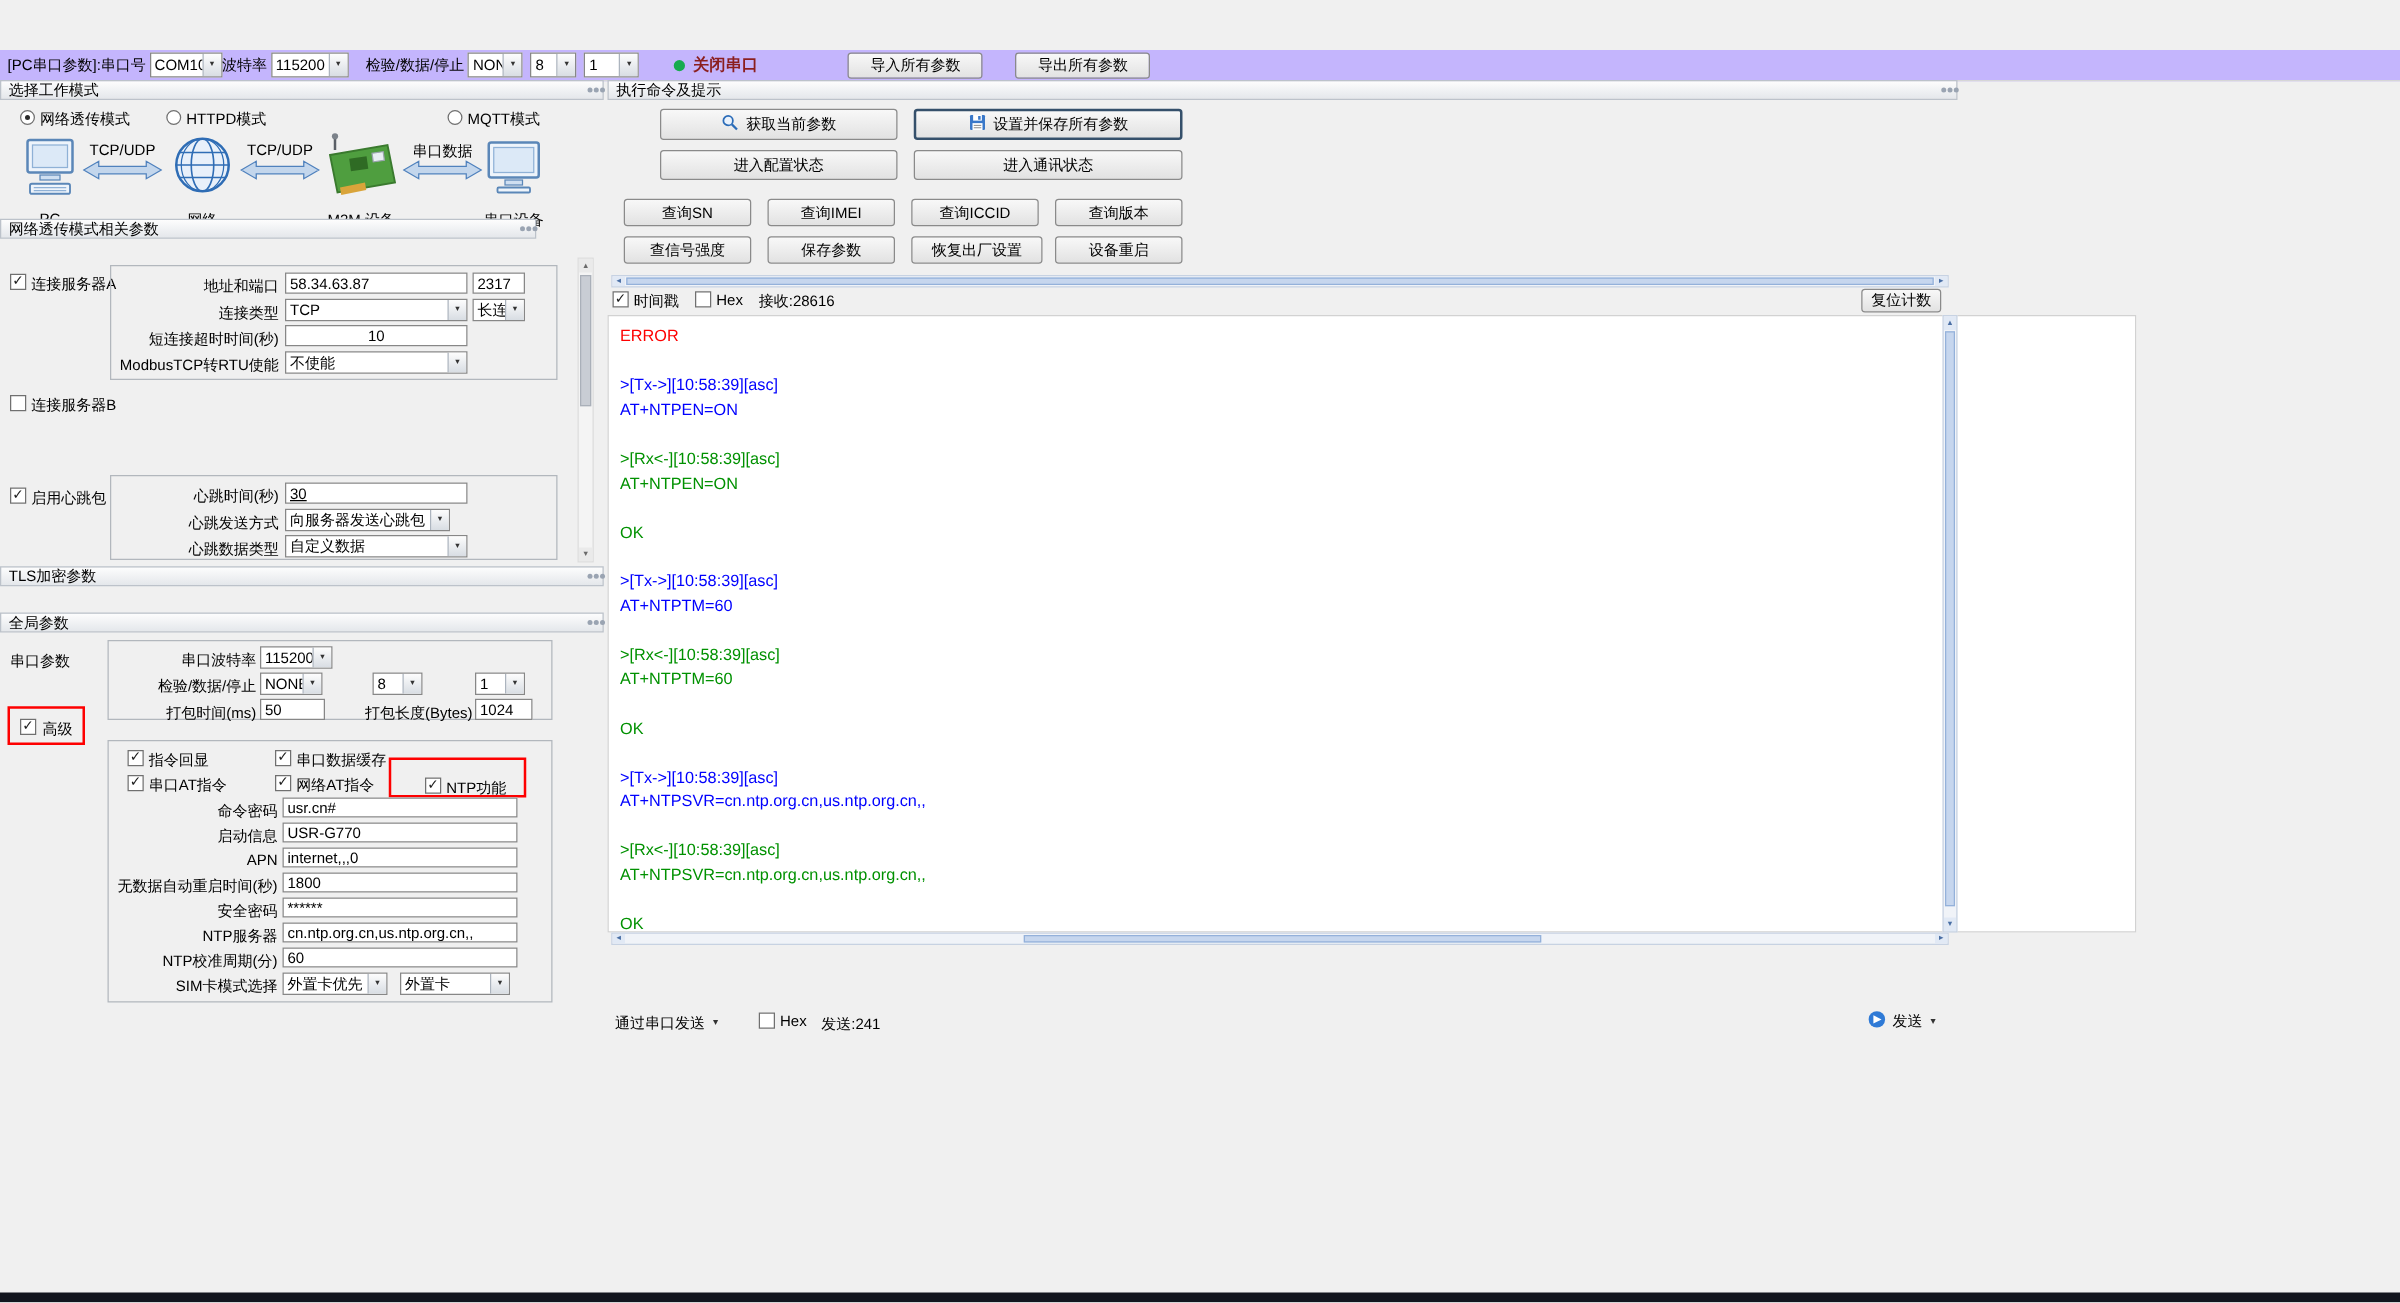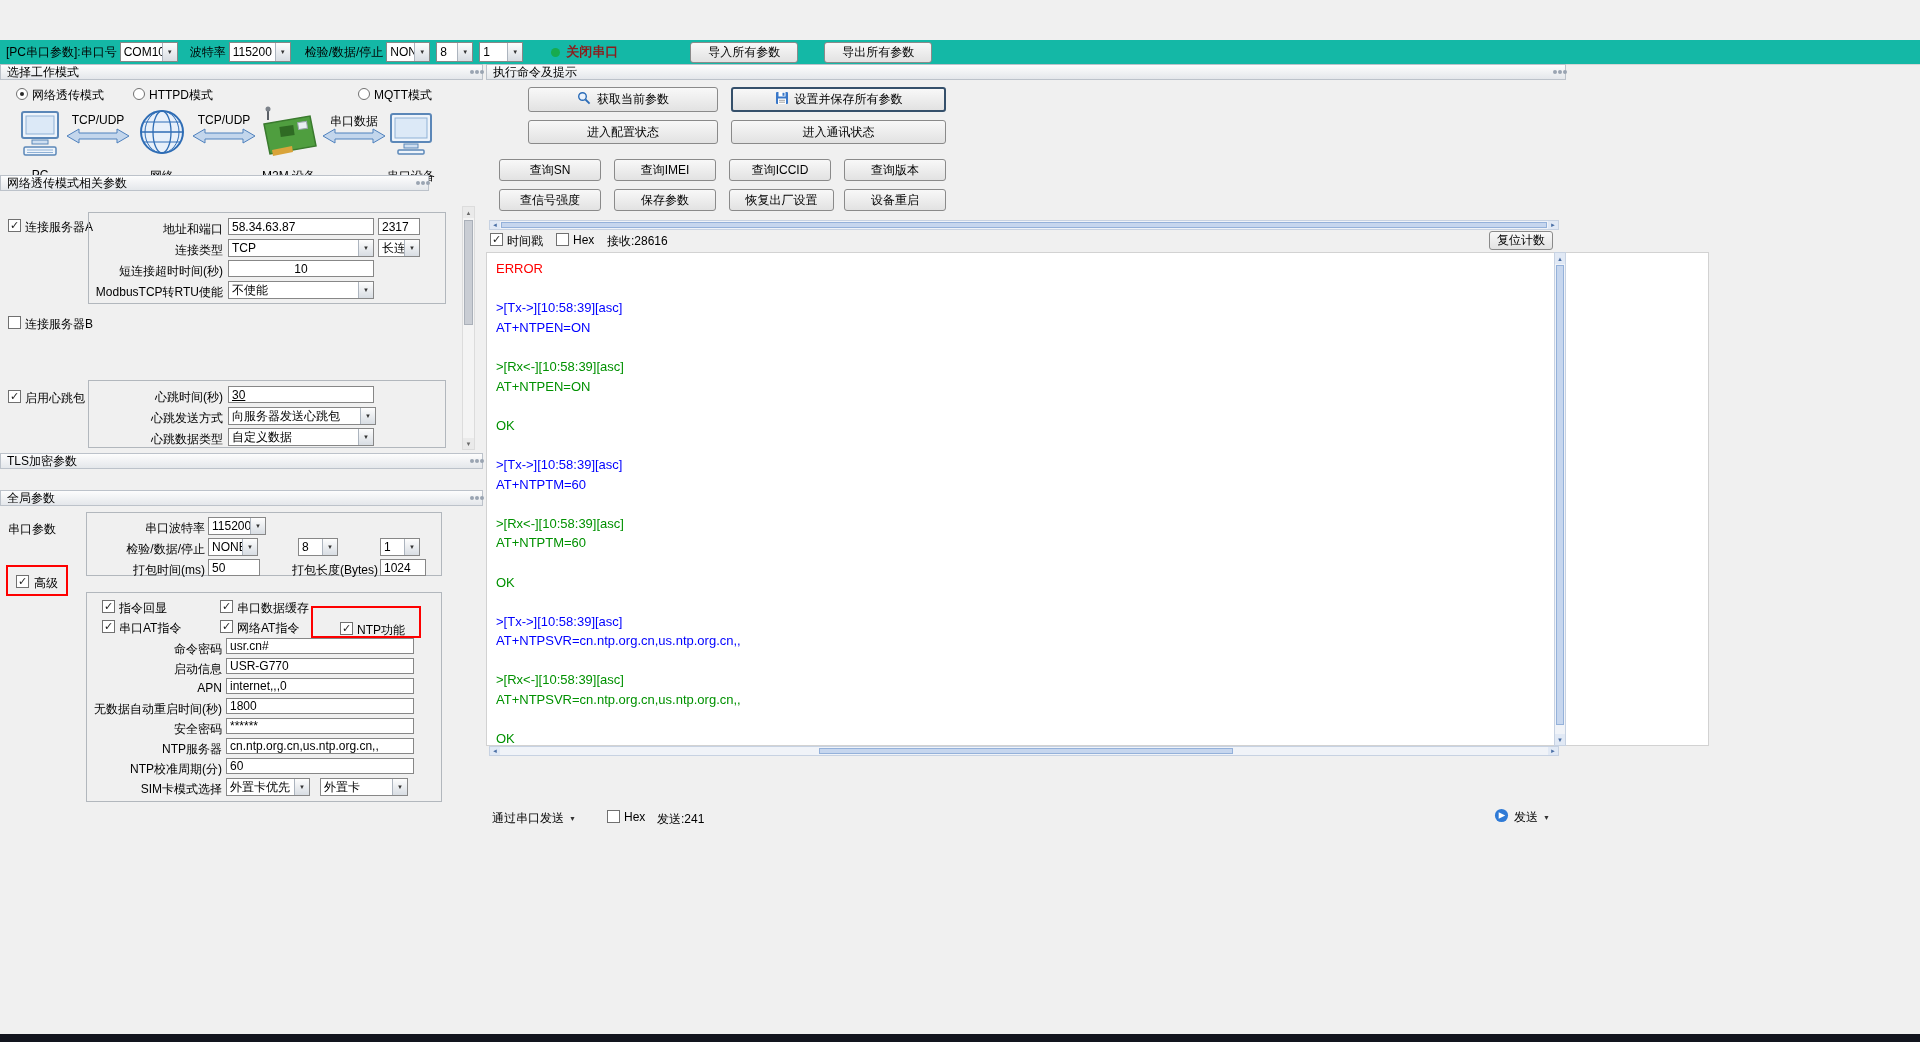--- a/index.html
+++ b/index.html
@@ -7,21 +7,21 @@
 #app{position:relative;width:1920px;height:1042px;background:#f0f0f0;font-family:"Liberation Sans","DejaVu Sans",sans-serif;font-size:12px;color:#000;overflow:hidden}
 .abs{position:absolute}
 
 .titlebar{position:absolute;left:0;top:0;width:100%;height:22px;background:#fff;display:flex;align-items:center}
 .app-icon{margin-left:7px;width:14px;height:14px;display:inline-flex}
 .title-text{color:#6f6f6f;font-size:12px;margin-left:7px}
 .win-controls{margin-left:auto;display:flex;height:100%}
 .win-btn{width:46px;height:100%;display:flex;align-items:center;justify-content:center;color:#333;font-size:12px;cursor:pointer}
 .menubar{position:absolute;left:0;top:22px;width:100%;height:18px;background:#fff;display:flex;align-items:center}
 .menu-item{padding:0 8px;height:100%;display:flex;align-items:center;cursor:pointer}
-.toolbar{position:absolute;left:0;top:40px;width:100%;height:25px;background:#14b8a6;border-bottom:1px solid #d6d6d6;display:flex;align-items:center}
+.toolbar{position:absolute;left:0;top:40px;width:100%;height:25px;background:#c4b5fd;border-bottom:1px solid #d6d6d6;display:flex;align-items:center}
 
 .select{display:flex;align-items:center;background:#fff;border:1px solid #878787;height:20px;overflow:hidden}
 .sel-val{flex:1;padding:0 3px;white-space:nowrap;overflow:hidden}
 .sel-arrow{width:15px;align-self:stretch;background:linear-gradient(#fdfdfd,#d8dde3);border-left:1px solid #acb4be;display:flex;align-items:center;justify-content:center;font-size:6px;color:#333;flex:none}
 .input{position:absolute;background:#fff;border:1px solid #878787;font:12px "Liberation Sans","DejaVu Sans",sans-serif;padding:0 3px}
 .btn{background:linear-gradient(#f8f8f8,#e2e2e2);border:1px solid #8a8a8a;border-radius:3px;display:flex;align-items:center;justify-content:center;gap:6px;font-size:12px;cursor:pointer;white-space:nowrap}
 .btn.default{border:2px solid #35506b}
 .groupbar{position:absolute;background:linear-gradient(#fdfdfd,#e4e7eb);border:1px solid #bcc2ca;display:flex;align-items:center;padding-left:6px;font-size:12px}
 .grip{position:absolute;right:8px;top:50%;transform:translateY(-50%);width:4px;height:4px;background:#9aa4b2;border-radius:50%;box-shadow:5px 0 0 #9aa4b2,10px 0 0 #9aa4b2}
 .cb{position:absolute;width:13px;height:13px;background:#fff;border:1px solid #707070;display:flex;align-items:center;justify-content:center;cursor:pointer}
@@ -60,21 +60,21 @@
 <div id="app">
 
 
 
   <div class="toolbar">
     <span style="margin-left:6px">[PC串口参数]:串口号</span>
     <div class="select" style="width:58px;margin-left:3px">
       <span class="sel-val">COM10</span>
         <span class="sel-arrow">▼</span>
     </div>
-    <span style="margin-left:12px">波特率</span>
+    <span style="">波特率</span>
     <div class="select" style="width:62px;margin-left:3px">
       <span class="sel-val">115200</span>
         <span class="sel-arrow">▼</span>
     </div>
     <span style="margin-left:14px">检验/数据/停止</span>
     <div class="select" style="width:44px;margin-left:3px">
       <span class="sel-val">NONE</span>
         <span class="sel-arrow">▼</span>
     </div>
     <div class="select" style="width:37px;margin-left:6px">
@@ -212,21 +212,21 @@
 
     <span class="cb" style="left:8px;top:316px"></span>
     <span class="cblabel" style="left:25px;top:316px">连接服务器B</span>
 
     <span class="cb checked" style="left:8px;top:390px"></span>
     <span class="cblabel" style="left:25px;top:390px">启用心跳包</span>
     <div class="gbox" style="left:88px;top:380px;width:358px;height:68px"></div>
     <span class="flabel" style="left:90px;top:389px;width:133px">心跳时间(秒)</span>
     <input class="input" style="left: 228px; top: 386px; width: 146px; height: 17px; text-decoration: underline;" value="30">
     <span class="flabel" style="left:90px;top:410px;width:133px">心跳发送方式</span>
-    <div class="select abs" style="left:228px;top:407px;width:148px;height:18px">
+    <div class="select abs" style="left:228px;top:407px;width:132px;height:18px">
       <span class="sel-val">向服务器发送心跳包</span>
         <span class="sel-arrow">▼</span>
     </div>
     <span class="flabel" style="left:90px;top:431px;width:133px">心跳数据类型</span>
     <div class="select abs" style="left:228px;top:428px;width:146px;height:18px">
       <span class="sel-val">自定义数据</span>
         <span class="sel-arrow">▼</span>
     </div>
 
     <div class="groupbar" style="left:0;top:453px;width:483px;height:16px">

